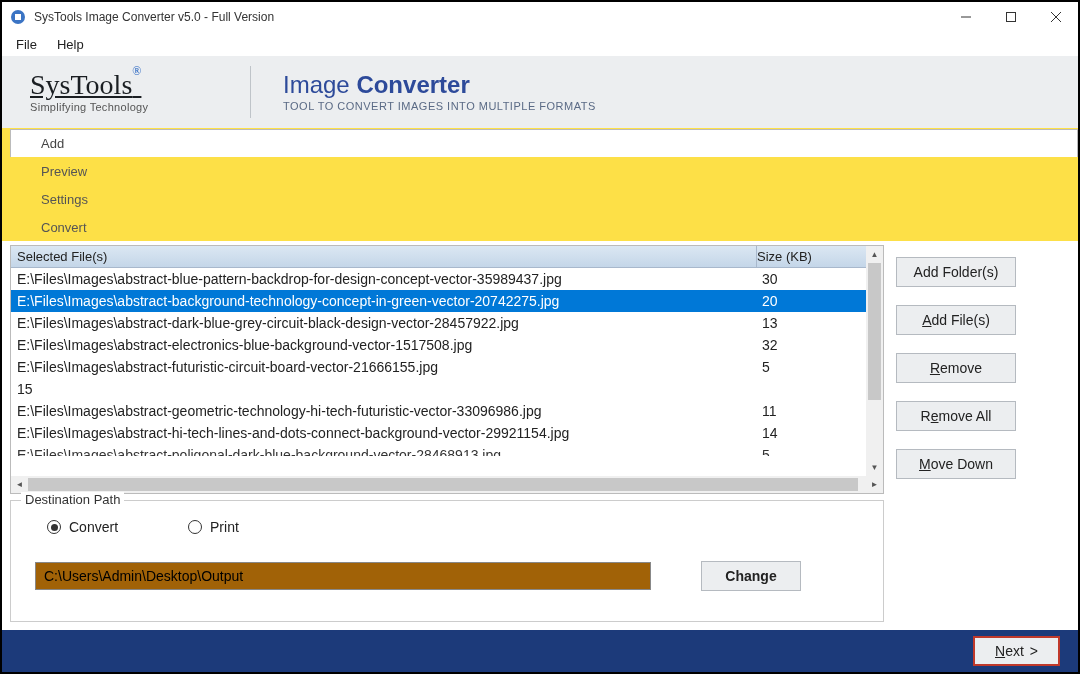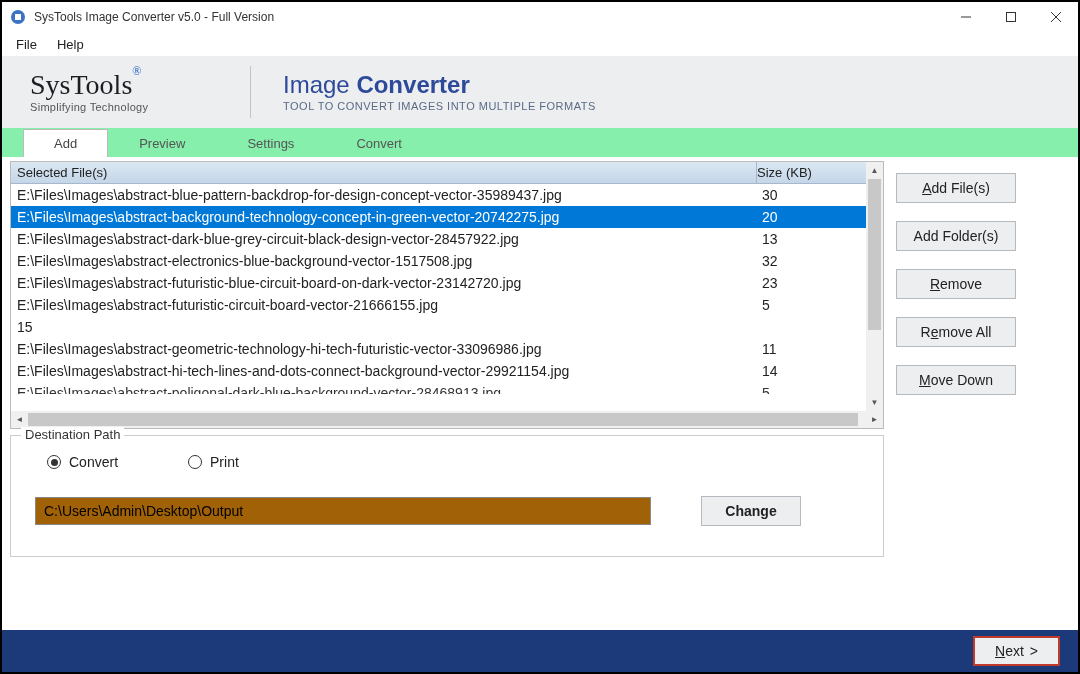--- a/index.html
+++ b/index.html
@@ -54,20 +54,21 @@
     display: flex;
     align-items: center;
     padding: 0 28px;
   }
   .banner .logo-block { width: 200px; }
   .banner .logo-name {
     font-family: Georgia, "Times New Roman", serif;
     font-size: 28px;
     color: #1a1e22;
     line-height: 1;
+    text-decoration: underline;
   }
   .banner .logo-name sup { font-size: 12px; color: #2060c0; vertical-align: top; position: relative; top: -6px; }
   .banner .logo-tag {
     font-size: 11px;
     color: #555;
     letter-spacing: 0.3px;
     margin-top: 2px;
   }
   .banner .divider {
     width: 1px;
@@ -85,23 +86,24 @@
   .banner .product-block .prod-sub {
     font-size: 11px;
     color: #5a6a85;
     letter-spacing: 0.5px;
     margin-top: 2px;
   }
 
   
   .tabs {
     display: flex;
-    background: #86efac;
+    background: #fde047;
     border-bottom: 1px solid transparent;
-    padding-left: 21px;
+    padding-left: 8px;
+    flex-direction: column;
   }
   .tab {
     padding: 6px 30px;
     font-size: 13px;
     color: #444;
     border: 1px solid transparent;
     border-bottom: none;
     cursor: default;
     position: relative;
     top: 1px;
@@ -369,24 +371,20 @@
                   <div class="td-file">E:\Files\Images\abstract-background-technology-concept-in-green-vector-20742275.jpg</div>
                   <div class="td-size">20</div>
                 </div>
                 <div class="row">
                   <div class="td-file">E:\Files\Images\abstract-dark-blue-grey-circuit-black-design-vector-28457922.jpg</div>
                   <div class="td-size">13</div>
                 </div>
                 <div class="row">
                   <div class="td-file">E:\Files\Images\abstract-electronics-blue-background-vector-1517508.jpg</div>
                   <div class="td-size">32</div>
-                </div>
-                <div class="row">
-                  <div class="td-file">E:\Files\Images\abstract-futuristic-blue-circuit-board-on-dark-vector-23142720.jpg</div>
-                  <div class="td-size">23</div>
                 </div>
                 <div class="row">
                   <div class="td-file">E:\Files\Images\abstract-futuristic-circuit-board-vector-21666155.jpg</div>
                   <div class="td-size">5</div>
                 </div>
                 <div class="row">
                   <div class="td-size">15</div>
                 </div>
                 <div class="row">
                   <div class="td-file">E:\Files\Images\abstract-geometric-technology-hi-tech-futuristic-vector-33096986.jpg</div>
@@ -433,24 +431,24 @@
         </div>
         <div class="path-row">
           <input class="path-input" type="text" value="C:\Users\Admin\Desktop\Output" style="">
           <div class="btn btn-change">Change</div>
         </div>
       </div>
 
     </div>
 
     <div class="right-col">
+      <div class="btn">Add Folder(s)</div>
       <div class="btn">
         <span></span><span class="ul">A</span><span>dd File(s)</span>
       </div>
-      <div class="btn">Add Folder(s)</div>
       <div class="btn">
         <span class="ul">R</span><span>emove</span>
       </div>
       <div class="btn">
         <span>R</span><span class="ul">e</span><span>move All</span>
       </div>
       <div class="btn">
         <span class="ul">M</span><span>ove Down</span>
       </div>
     </div>

